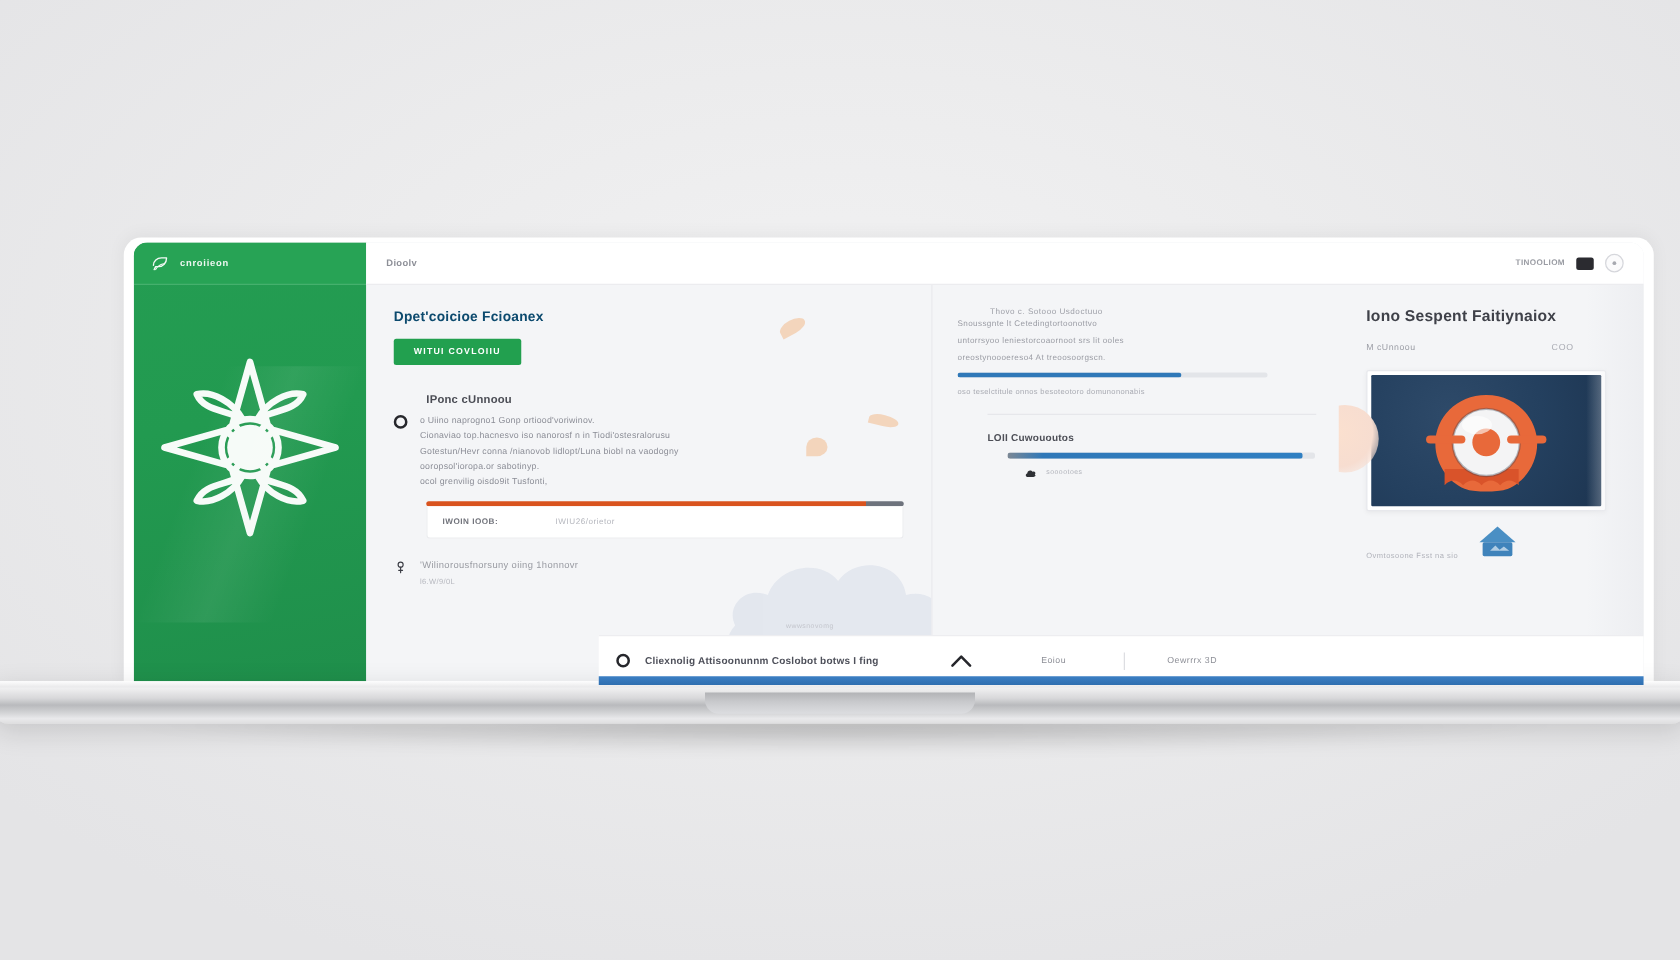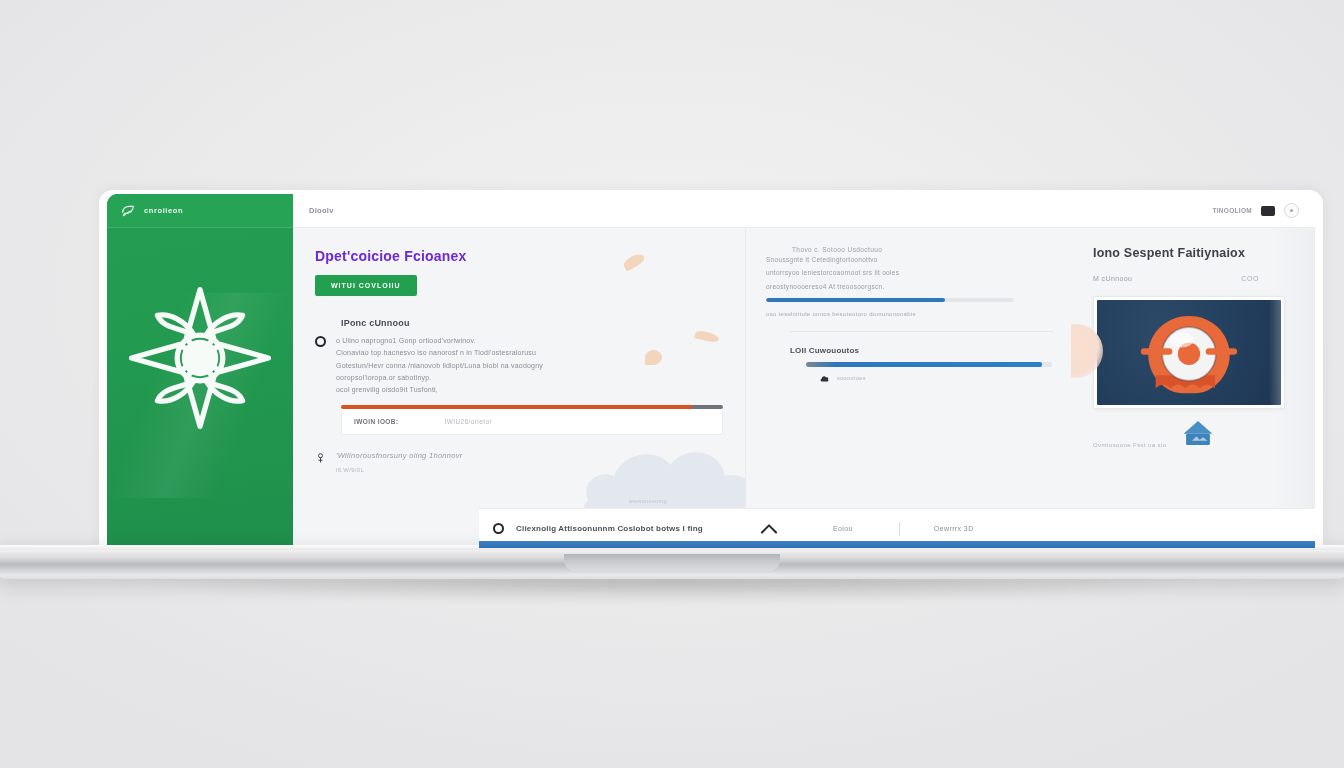--- a/index.html
+++ b/index.html
@@ -204,23 +204,23 @@
   }
 
   
   #col-left {
     flex: 0 0 452px;
     padding: 20px 22px 0 22px;
     position: relative;
     overflow: hidden;
   }
   #page-title {
-    font-size: 14px;
+    font-size: 11px;
     font-weight: 700;
-    color: #6d28d9;
+    color: #0c4a6e;
     letter-spacing: .2px;
     margin-bottom: 10px;
   }
   #primary-button {
     display: inline-block;
     background: #22a04f;
     color: #ffffff;
     font-size: 7px;
     font-weight: 700;
     letter-spacing: 1px;
@@ -300,21 +300,20 @@
   }
   .mini-icon {
     flex: 0 0 11px;
     width: 11px; height: 12px;
     margin-top: 1px;
   }
   #secondary-title {
     font-size: 7.5px;
     color: #999ba2;
     letter-spacing: .3px;
-    font-style: italic;
   }
   #secondary-sub {
     font-size: 6px;
     color: #b6b8bf;
     letter-spacing: .3px;
     margin-top: 7px;
   }
 
   
   #cloud-watermark {

